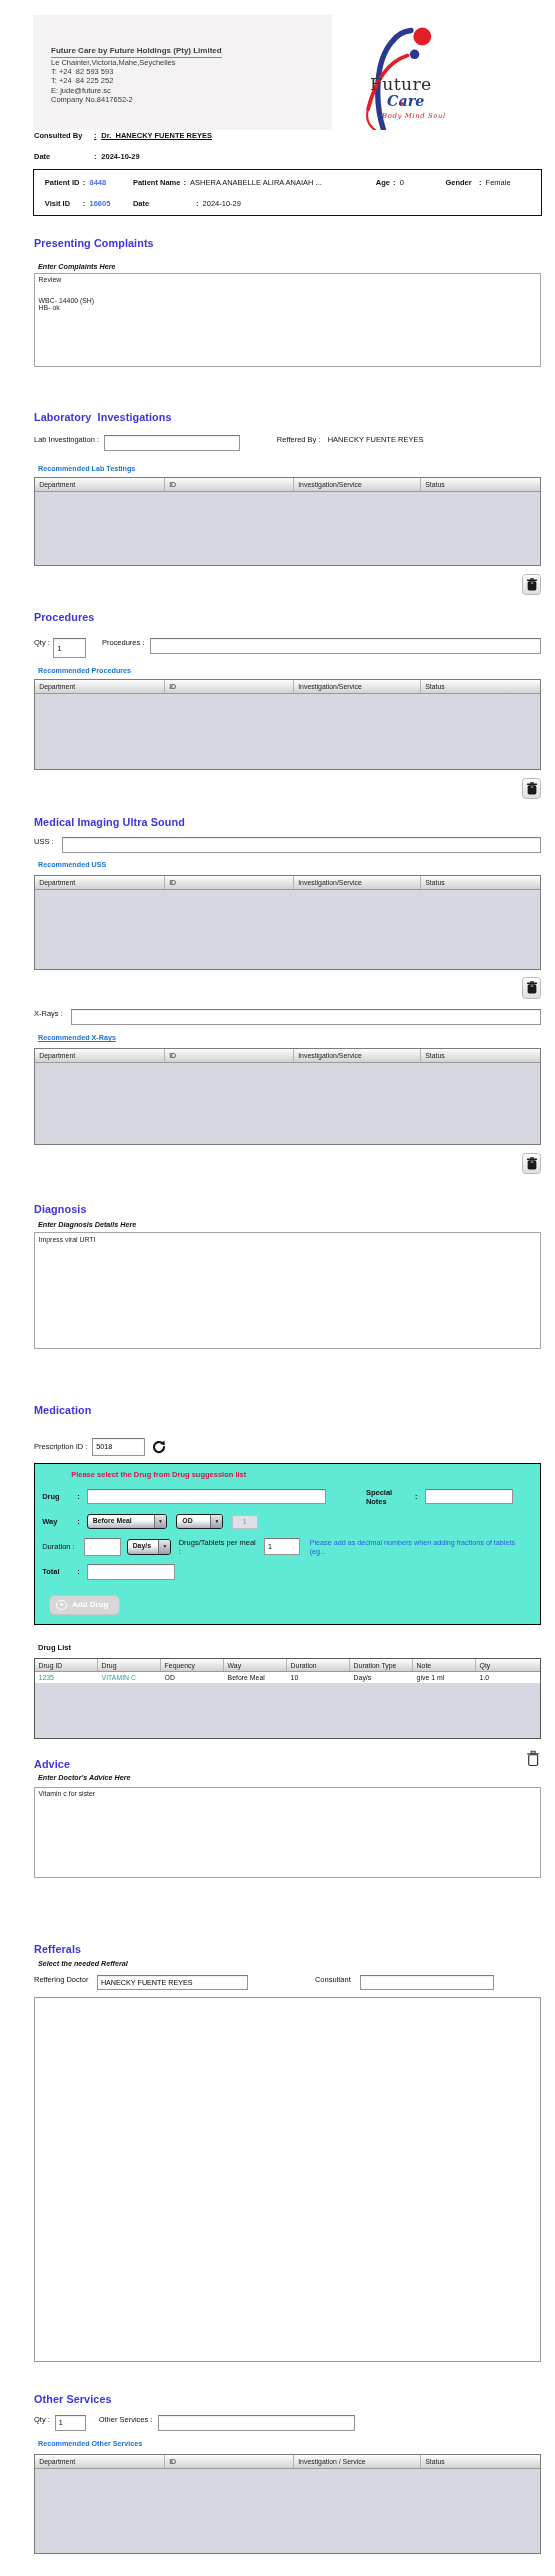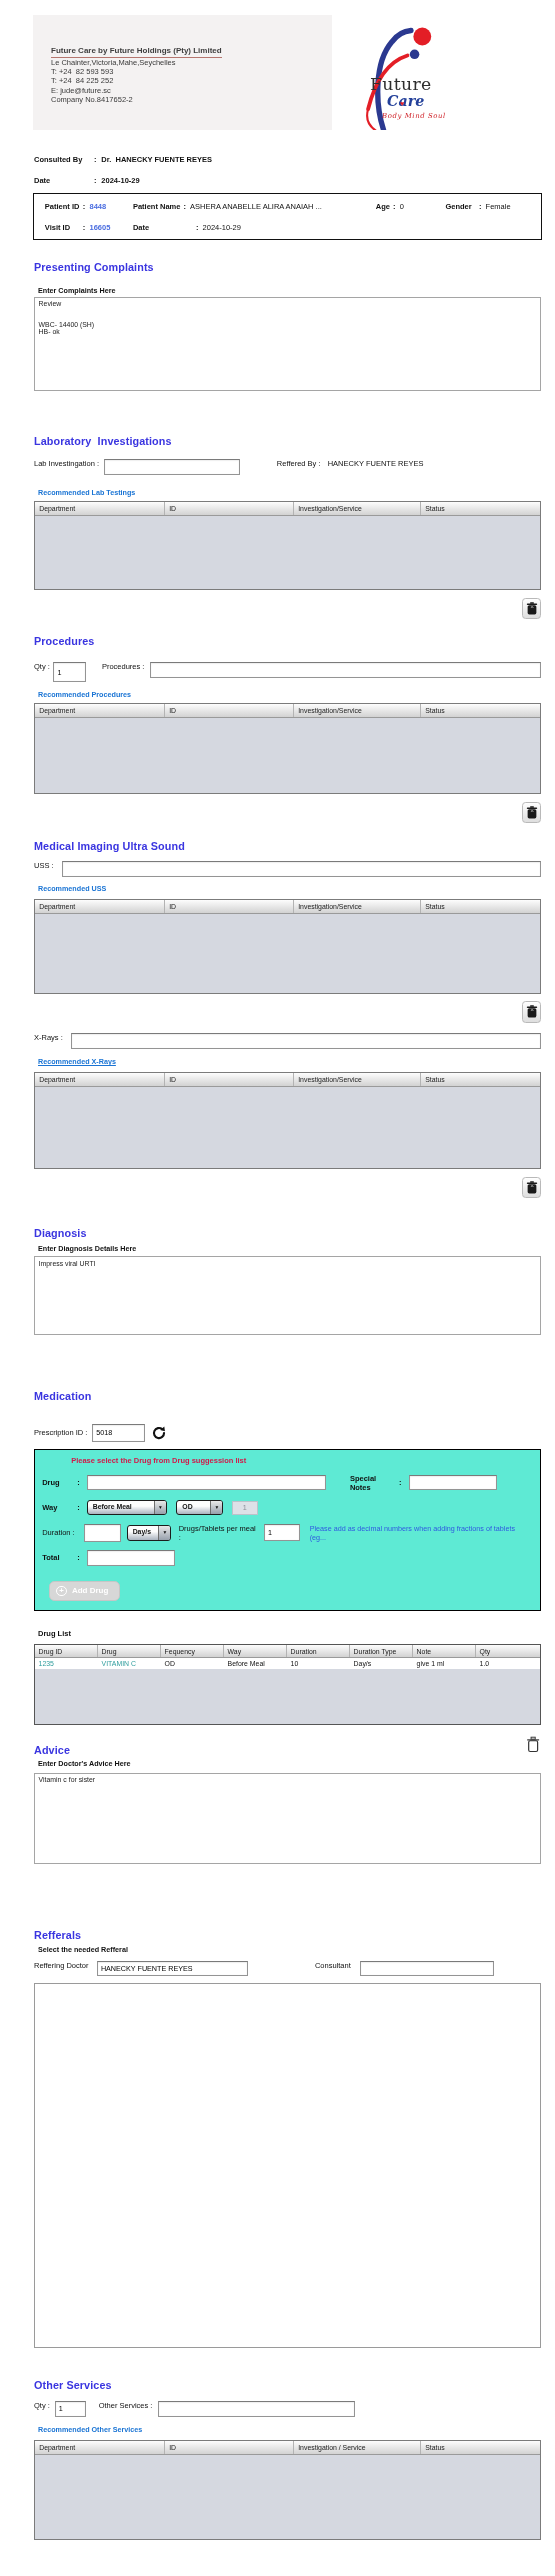--- a/index.html
+++ b/index.html
@@ -19,35 +19,35 @@
   .logo-future { position:absolute; left:38px; top:59px; font-family:"DejaVu Serif","Liberation Serif",serif;
                  font-size:17.3px; color:#2f2f2f; letter-spacing:0.3px; }
   .logo-care { position:absolute; left:55px; top:78px; font-family:"DejaVu Serif","Liberation Serif",serif;
                font-style:italic; font-weight:bold; font-size:14.3px; color:#23409a; }
   .logo-heart { position:absolute; left:68px; top:84px; color:#e31e26; font-size:7.2px; }
   .logo-tagline { position:absolute; left:50px; top:97px; font-family:"DejaVu Serif","Liberation Serif",serif;
                   font-style:italic; font-size:6.9px; color:#cf2027; letter-spacing:0.6px; }
 
   
   .consult-row { margin-left:34px; font-size:7.5px; font-weight:bold; color:#111; }
-  .consult-row.first { margin-top:25px; }
+  .consult-row.first { margin-top:1px;text-decoration:underline; }
   .consult-row.second { margin-top:12px; }
   .clabel { display:inline-block; width:60px; }
   .ccolon { margin-right:4.8px; }
   .patient-box { margin:8.4px 0 0 33px; width:509px; border:1.2px solid #111; background:#fff; padding:7.8px 9.6px 7.2px 10.8px; }
   .p-row { font-size:7.5px; display:flex; align-items:baseline; }
   .p-row + .p-row { margin-top:12px; }
   .plabel { font-weight:bold; }
   .pcolon { font-weight:bold; margin:0 4.2px 0 3px; }
   .pblue { color:#4a6de0; font-weight:bold; }
   .pval {}
 
   
   .section-heading { margin-left:34px; font-size:10.8px; font-weight:bold; color:#3a35e0; letter-spacing:0.1px; }
-  .sub-label { margin-left:38px; font-size:7.2px; font-weight:bold; color:#111; }
+  .sub-label { margin-left:38px; font-size:7.2px; font-weight:bold; color:#111;font-style:italic; }
   .blue-link { margin-left:38px; font-size:7.2px; font-weight:bold; color:#1a74d4; cursor:pointer; display:inline-block; }
   .blue-link.u { text-decoration:underline; }
   .text-input { height:15.5px; border:0.6px solid #949494; border-top-color:#7a7a7a; background:#fff;
                 font-family:inherit; font-size:7.2px; padding:0 3px; box-shadow:inset 0 0.6px 1.2px rgba(0,0,0,0.12); }
   .big-textarea { display:block; margin-left:34px; width:507px; height:94px; border:0.6px solid #a5a5a5;
                   font-family:inherit; font-size:6.9px; padding:2.4px 3.6px; resize:none; color:#222; background:#fff; }
   .frow { display:flex; margin-left:34px; }
   .field-label { font-size:7.5px; font-weight:normal; color:#111; }
 
   
@@ -278,21 +278,21 @@
           <rect x="1.5" y="4" width="19" height="2.6" rx="1.2" fill="#1a1a1a"></rect>
           <rect x="7.5" y="1.5" width="7" height="3" rx="1" fill="#1a1a1a"></rect>
           <path d="M9 11 q2 -2.5 4.5 0" stroke="#fff" stroke-width="1.4" fill="none"></path>
         </svg>
   </button>
     </div>
 
   
   <div class="section-heading" style="margin-top:29px">Diagnosis</div>
   <div class="sub-label" style="margin-top:4.8px">Enter Diagnosis Details Here</div>
-  <textarea class="big-textarea" style="margin-top: 3.6px; height: 79px;">Impress viral URTI</textarea>
+  <textarea class="big-textarea" style="margin-top: 3.6px; height: 117px;">Impress viral URTI</textarea>
 
   
   <div class="section-heading" style="margin-top:55px">Medication</div>
   <div class="frow presc-row">
     <span class="field-label">Prescription ID :</span>
     <input class="text-input" style="width: 53px; height: 18px; margin-left: 4.8px;" value="5018">
     <button class="refresh-btn">
       <svg width="16" height="16" viewBox="0 0 27 27">
         <path d="M22 13.5 a8.5 8.5 0 1 1 -3.2-6.6" fill="none" stroke="#111" stroke-width="3.6" stroke-linecap="round"></path>
         <polygon points="22.5,2.5 23.5,10.5 15.5,8.5" fill="#111"></polygon>
@@ -300,21 +300,21 @@
     </button>
   </div>
 
   <div class="med-box">
     <div class="red-note">Please select the Drug from Drug suggession list</div>
 
     <div class="med-row">
       <span class="mlabel">Drug</span>
       <span class="mcolon">:</span>
       <input class="text-input" style="width: 239px;">
-      <span class="mlabel" style="width:49px;margin-left:24px">Special Notes</span>
+      <span class="mlabel" style="width:49px;margin-left:40px">Special Notes</span>
       <span class="mcolon">:</span>
       <input class="text-input" style="width: 88px;">
     </div>
 
     <div class="med-row">
       <span class="mlabel">Way</span>
       <span class="mcolon">:</span>
       <div class="dd" style="width:80px">
         <span class="dd-label" style="flex:1">Before Meal</span>
         <span class="dd-arrow">▼</span>

